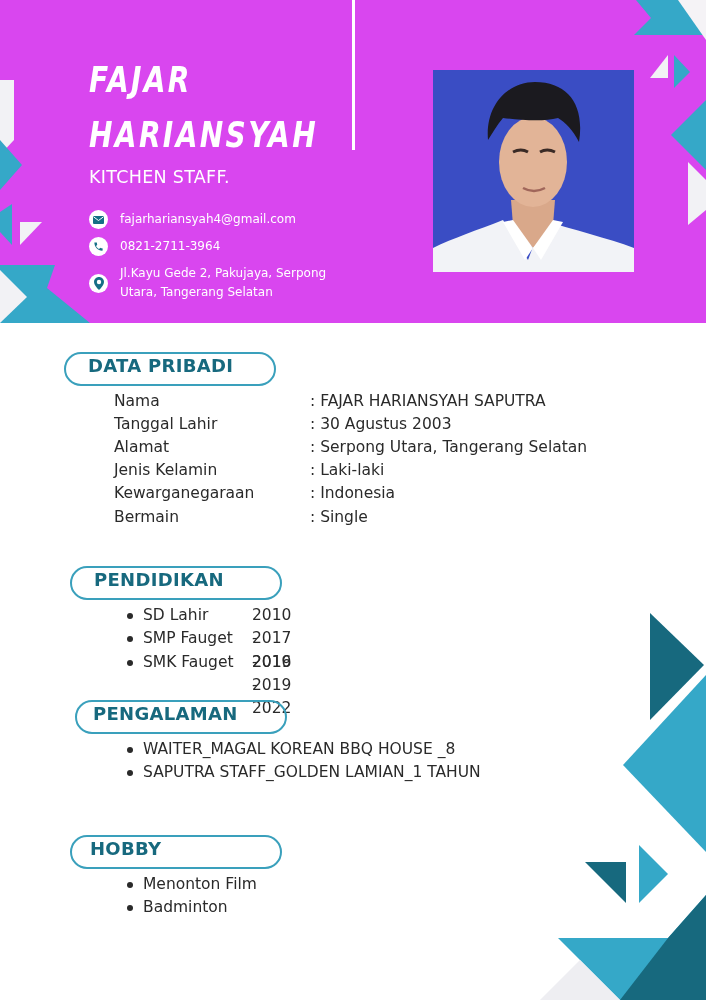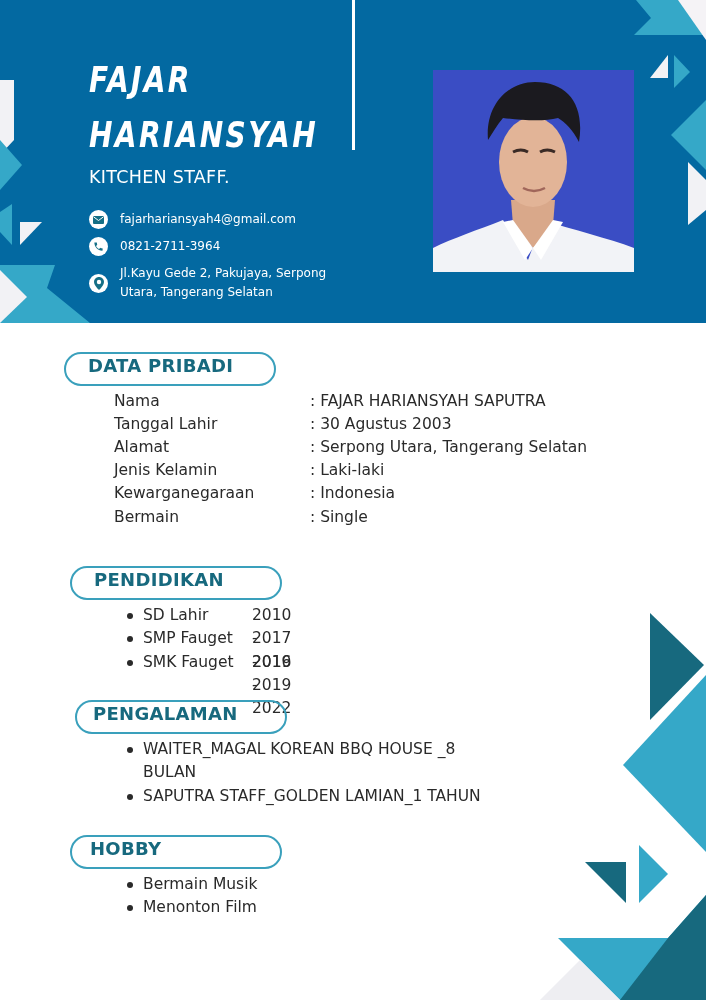--- a/index.html
+++ b/index.html
@@ -1,17 +1,17 @@
 <!DOCTYPE html>
 <html><head>
 <meta charset="utf-8">
 <style>
   html, body { margin:0; padding:0; }
   body { width:706px; height:1000px; position:relative; overflow:hidden; background:#ffffff; font-family:"DejaVu Sans", sans-serif; color:#2a2a2a; }
-  .header { position:absolute; left:0; top:0; width:706px; height:323px; background:#0369a1; overflow:hidden; }
+  .header { position:absolute; left:0; top:0; width:706px; height:323px; background:#d946ef; overflow:hidden; }
   .deco { position:absolute; }
   .vline { position:absolute; left:352px; top:0; width:3px; height:150px; background:#ffffff; }
   .name { position:absolute; left:89px; top:52px; color:#ffffff; font-family:"DejaVu Sans", sans-serif; font-weight:bold; font-style:italic; font-size:36px; line-height:55px; letter-spacing:3px; transform:scaleX(0.78); transform-origin:left top; white-space:nowrap; }
   .role { position:absolute; left:89px; top:167px; color:#ffffff; font-size:17.5px; letter-spacing:0.3px; }
   .contact { position:absolute; left:89px; display:flex; align-items:center; color:#ffffff; font-size:12px; line-height:19px; }
   .cicon { width:19px; height:19px; border-radius:50%; background:#ffffff; display:flex; align-items:center; justify-content:center; margin-right:12px; flex-shrink:0; }
   .photo { position:absolute; left:433px; top:70px; width:201px; height:202px; background:#3a4dc4; overflow:hidden; }
   .pill { position:absolute; height:34px; border:2.5px solid #3aa0bc; border-radius:17px; box-sizing:border-box; }
   .pill span { position:absolute; left:22px; top:1px; font-weight:bold; font-size:18px; color:#17697e; letter-spacing:0.3px; }
   .row { position:absolute; left:114px; font-size:15.5px; line-height:23.3px; }
@@ -124,24 +124,23 @@
   <li><span>SMP Fauget</span><span class="yr">2017 - 2019</span></li>
   <li><span>SMK Fauget</span><span class="yr">2019 - 2022</span></li>
 </ul>
 
 <div class="pill" style="left:75px;top:700px;width:212px">
   <span style="left:16px">PENGALAMAN</span>
 </div>
 <ul class="bullet-list" style="top:738px">
   <li>
       <span style="display:block">WAITER_MAGAL KOREAN BBQ HOUSE _8</span>
-      <span style="display:block">BULAN</span>
     </li>
   <li><span>SAPUTRA STAFF_GOLDEN LAMIAN_1 TAHUN</span></li>
 </ul>
 
 <div class="pill" style="left:70px;top:835px;width:212px">
   <span style="left:18px">HOBBY</span>
 </div>
 <ul class="bullet-list" style="top:873px">
-  <li><span>Bermain Musik</span></li>
   <li><span>Menonton Film</span></li>
+  <li><span>Badminton</span></li>
 </ul>
 
 </body></html>

